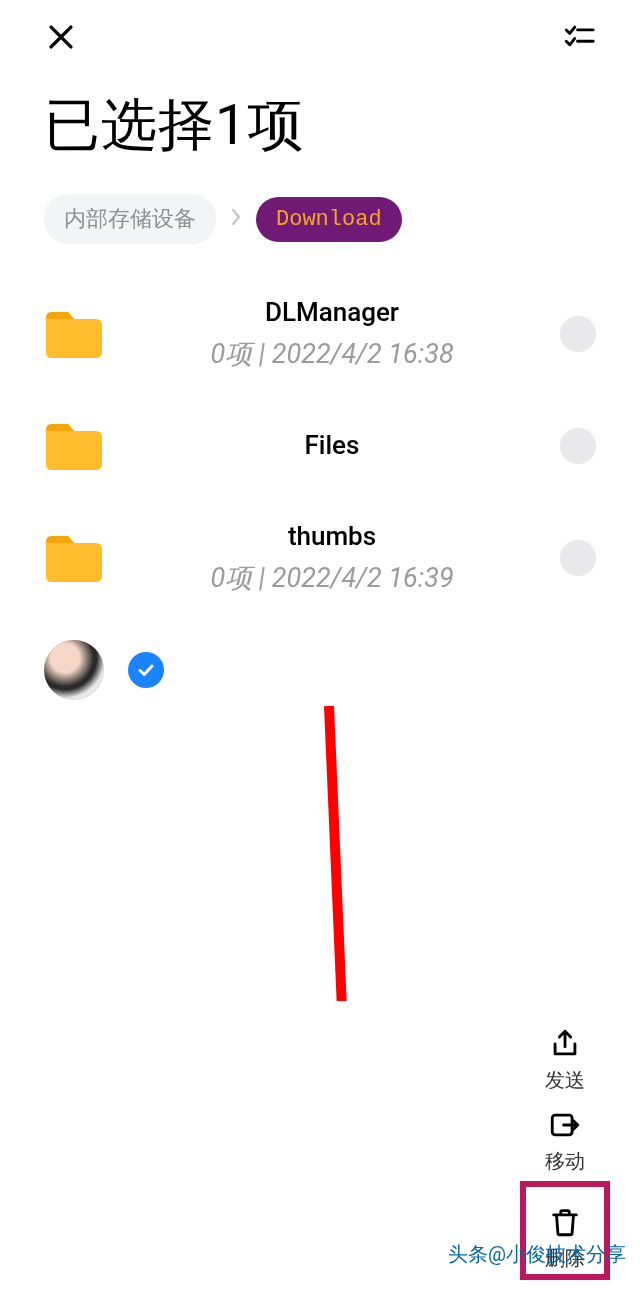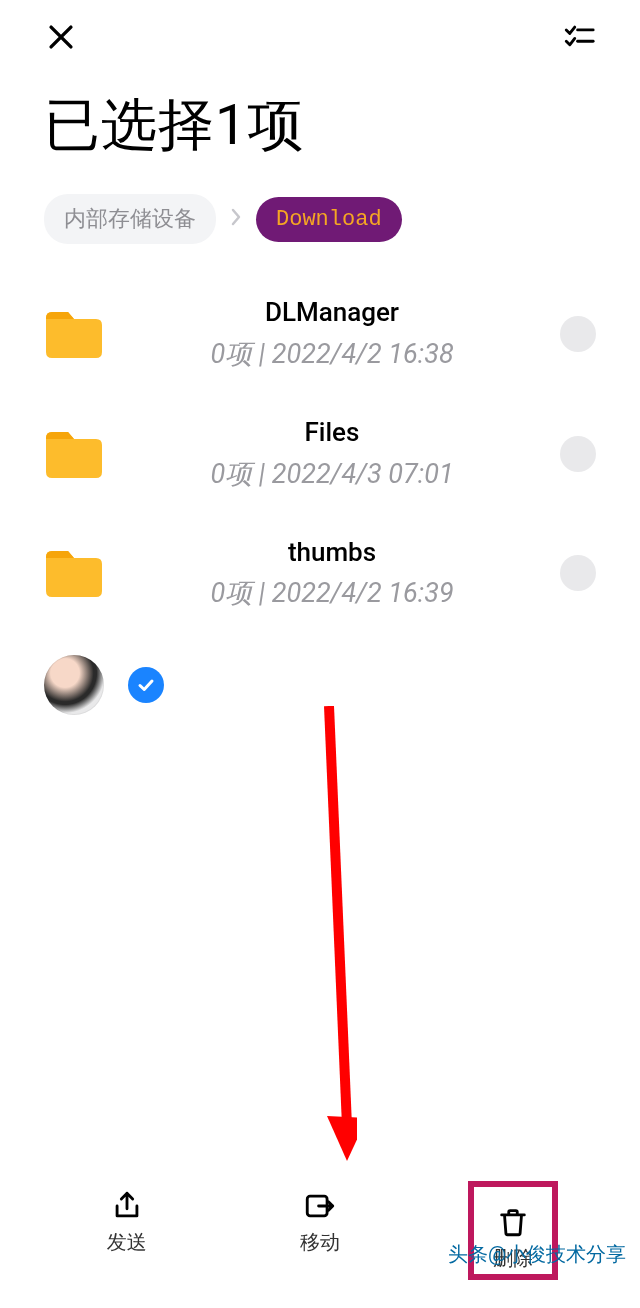--- a/index.html
+++ b/index.html
@@ -65,22 +65,24 @@
     flex-shrink: 0;
     display: flex; align-items: center; justify-content: center;
   }
   .check.on { background: #1a84ff; }
   .check.on svg { width: 20px; height: 20px; }
   .bottom {
     position: absolute;
     left: 0; right: 0; bottom: 0;
     display: flex;
     justify-content: space-around;
+    align-items: flex-end;
     padding: 18px 30px 28px 30px;
     background: #fff;
+    flex-direction: column;
   }
   .action {
     display: flex; flex-direction: column; align-items: center;
     gap: 6px; width: 90px;
     padding: 8px 6px 6px 6px;
   }
   .action .ic { height: 34px; display:flex; align-items:center; justify-content:center; }
   .action .ic svg { width: 34px; height: 34px; }
   .action .lbl { font-size: 20px; color:#333; }
   .highlight-box {
@@ -150,21 +152,20 @@
 
   <div class="row">
     <div class="icon-cell">
       <svg class="folder-svg" viewBox="0 0 60 52">
           <path d="M2 10 q0-6 6-6 h16 l6 7 h22 q6 0 6 6 v27 q0 6 -6 6 H8 q-6 0 -6-6 Z" fill="#fdbc2c"></path>
           <path d="M2 10 q0-6 6-6 h16 l6 7 H2 Z" fill="#f6a50b"></path>
         </svg>
     </div>
     <div class="info">
       <div class="name">Files</div>
-      <div class="meta">0项  |  2022/4/3 07:01</div>
     </div>
     <div class="check"></div>
   </div>
 
   <div class="row">
     <div class="icon-cell">
       <svg class="folder-svg" viewBox="0 0 60 52">
           <path d="M2 10 q0-6 6-6 h16 l6 7 h22 q6 0 6 6 v27 q0 6 -6 6 H8 q-6 0 -6-6 Z" fill="#fdbc2c"></path>
           <path d="M2 10 q0-6 6-6 h16 l6 7 H2 Z" fill="#f6a50b"></path>
         </svg>

